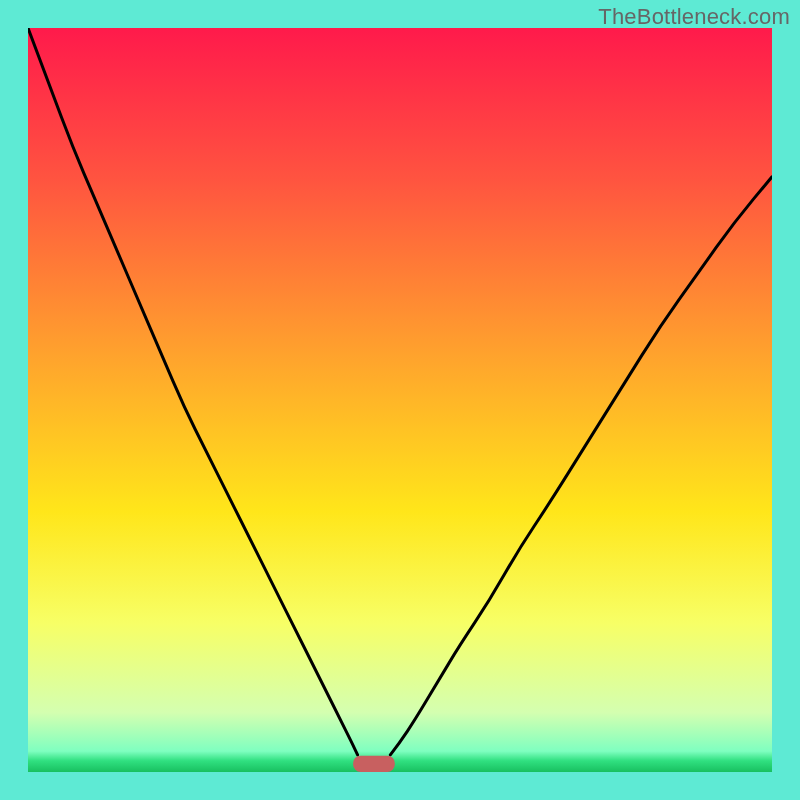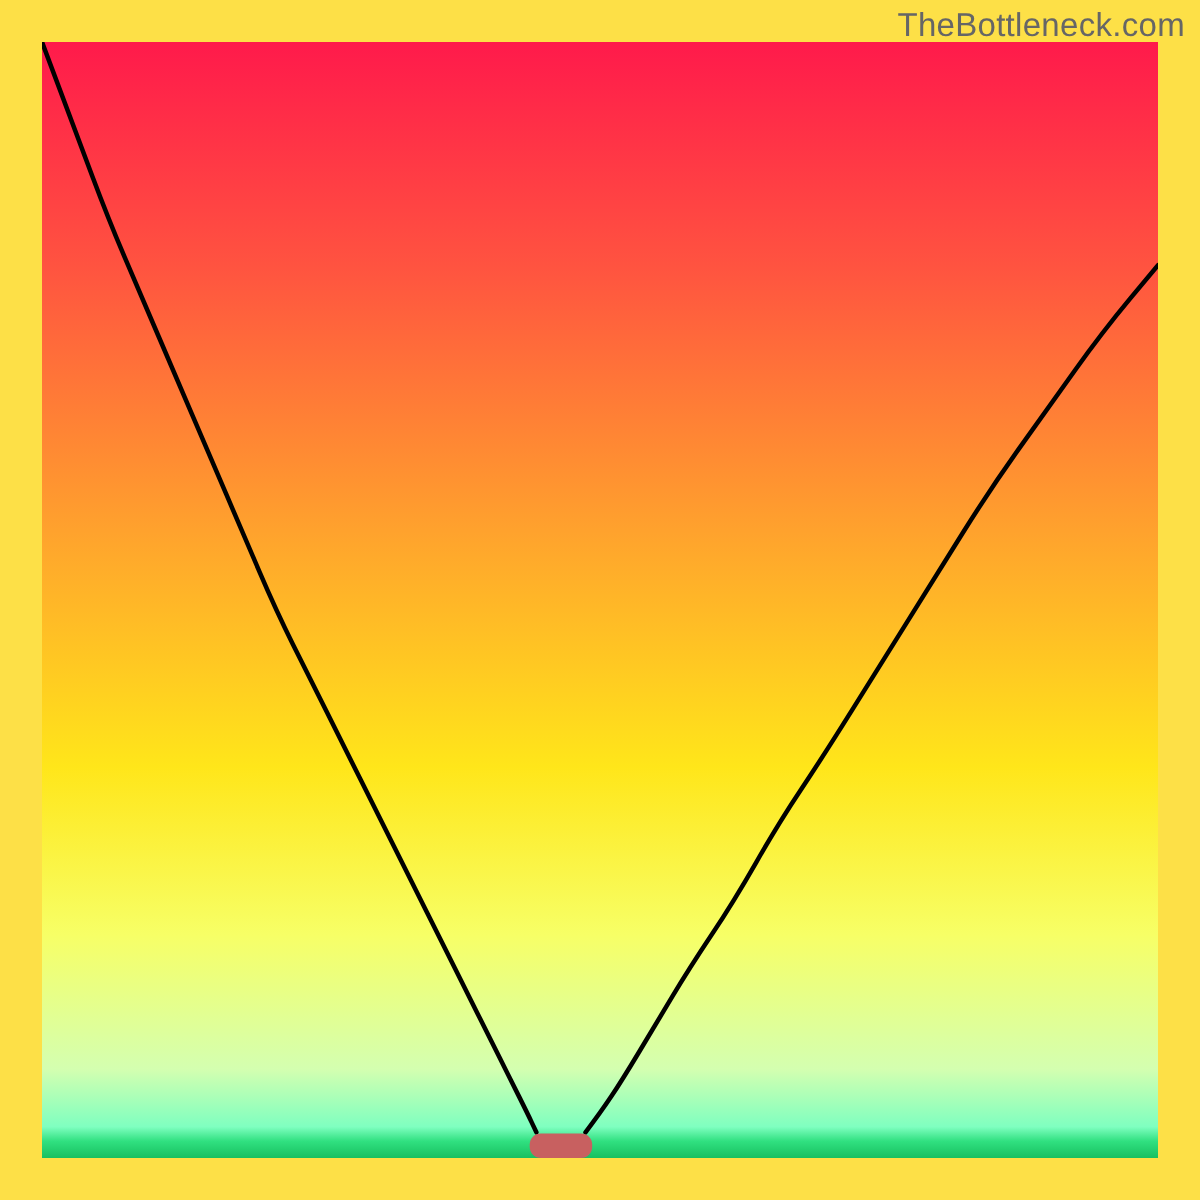--- a/index.html
+++ b/index.html
@@ -10,21 +10,21 @@
     overflow: hidden;
     background: #000;
     font-family: Arial, Helvetica, sans-serif;
   }
   .frame {
     position: absolute;
     left: 0;
     top: 0;
     width: 800px;
     height: 800px;
-    background: #fde047;
+    background: #5eead4;
   }
   .watermark {
     position: absolute;
     top: 4px;
     right: 10px;
     color: #666;
     font-size: 22px;
     font-weight: 500;
     letter-spacing: 0.2px;
     z-index: 20;

